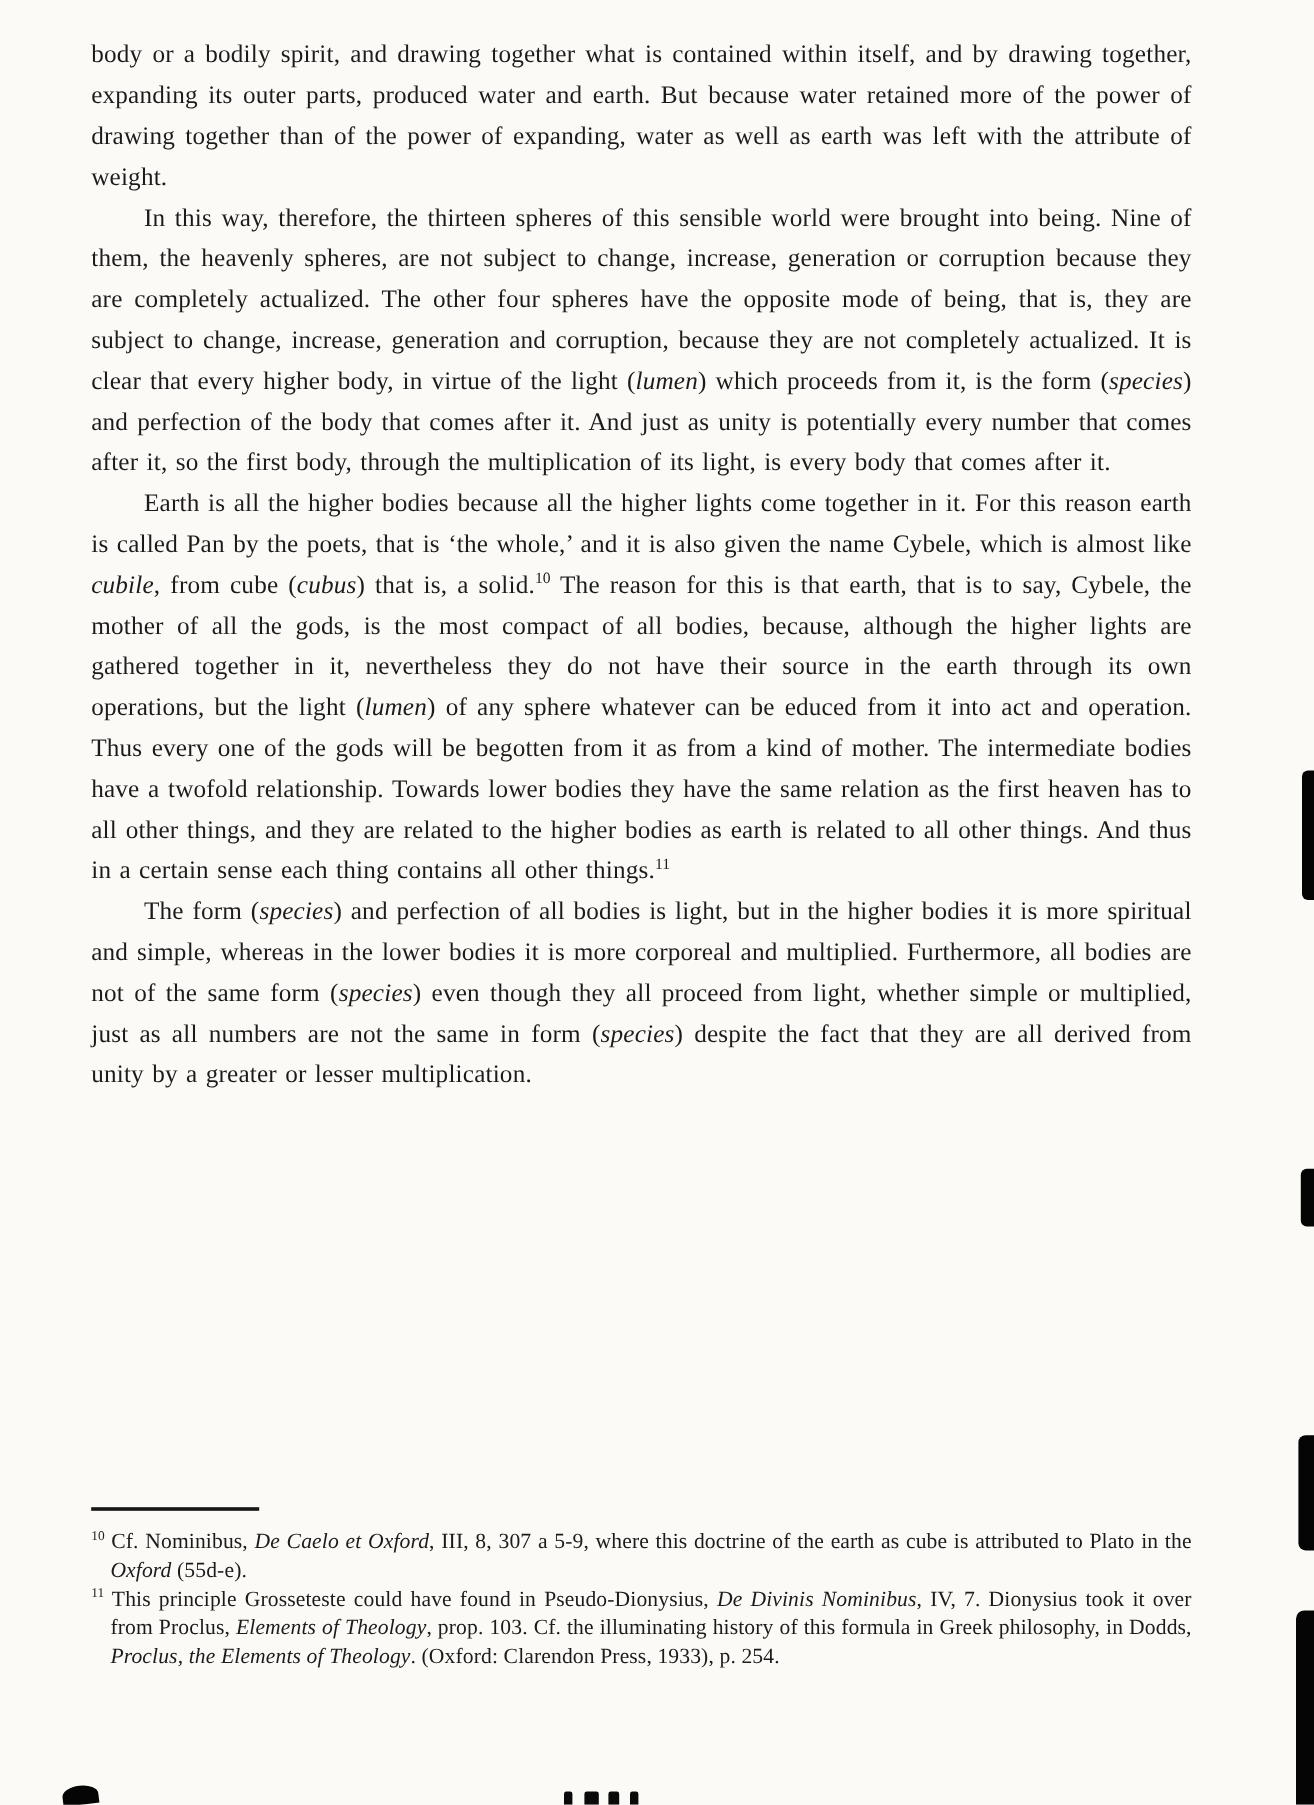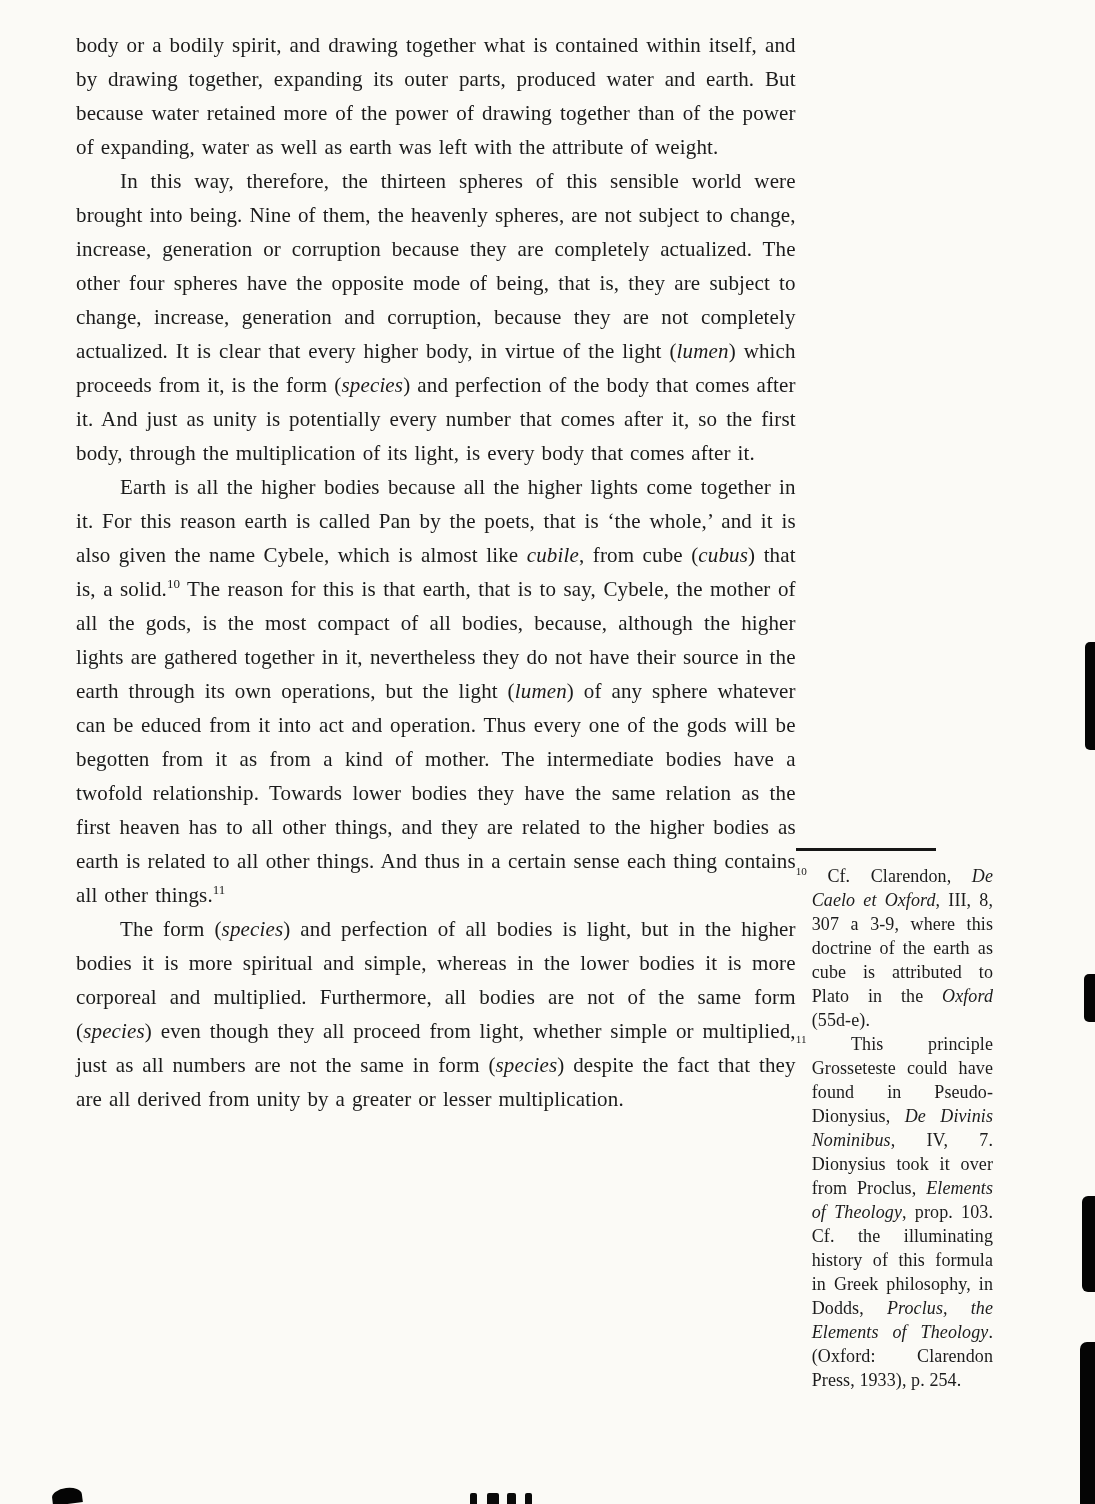--- a/index.html
+++ b/index.html
@@ -11,21 +11,21 @@
     color: #1b1b1b;
     position: relative;
     overflow: hidden;
   }
   .page {
     position: absolute;
     inset: 0;
     box-sizing: border-box;
     padding: 28px 102px 10px 76px;
     display: flex;
-    flex-direction: row;
+    flex-direction: column;
     height: 1408px;
   }
   .body-text {
     font-size: 21px;
     line-height: 34px;
     text-align: justify;
     letter-spacing: 0.15px;
     word-spacing: 1.5px;
   }
   .para { margin: 0; }
@@ -80,21 +80,21 @@
   <main class="body-text">
     <p class="para"><span>body or a bodily spirit, and drawing together what is contained within itself, and by drawing together, expanding its outer parts, produced water and earth. But because water retained more of the power of drawing together than of the power of expanding, water as well as earth was left with the attribute of weight.</span></p>
     <p class="para indent"><span>In this way, therefore, the thirteen spheres of this sensible world were brought into being. Nine of them, the heavenly spheres, are not subject to change, increase, generation or corruption because they are completely actualized. The other four spheres have the opposite mode of being, that is, they are subject to change, increase, generation and corruption, because they are not completely actualized. It is clear that every higher body, in virtue of the light (</span><i>lumen</i><span>) which proceeds from it, is the form (</span><i>species</i><span>) and perfection of the body that comes after it. And just as unity is potentially every number that comes after it, so the first body, through the multiplication of its light, is every body that comes after it.</span></p>
     <p class="para indent"><span>Earth is all the higher bodies because all the higher lights come together in it. For this reason earth is called Pan by the poets, that is ‘the whole,’ and it is also given the name Cybele, which is almost like </span><i>cubile</i><span>, from cube (</span><i>cubus</i><span>) that is, a solid.</span><sup>10</sup><span> The reason for this is that earth, that is to say, Cybele, the mother of all the gods, is the most compact of all bodies, because, although the higher lights are gathered together in it, nevertheless they do not have their source in the earth through its own operations, but the light (</span><i>lumen</i><span>) of any sphere whatever can be educed from it into act and operation. Thus every one of the gods will be begotten from it as from a kind of mother. The intermediate bodies have a twofold relationship. Towards lower bodies they have the same relation as the first heaven has to all other things, and they are related to the higher bodies as earth is related to all other things. And thus in a certain sense each thing contains all other things.</span><sup>11</sup></p>
     <p class="para indent"><span>The form (</span><i>species</i><span>) and perfection of all bodies is light, but in the higher bodies it is more spiritual and simple, whereas in the lower bodies it is more corporeal and multiplied. Furthermore, all bodies are not of the same form (</span><i>species</i><span>) even though they all proceed from light, whether simple or multiplied, just as all numbers are not the same in form (</span><i>species</i><span>) despite the fact that they are all derived from unity by a greater or lesser multiplication.</span></p>
   </main>
 
   <footer class="footer">
     <div class="footnote-rule"></div>
     <div class="footnotes">
-      <p class="footnote"><sup>10</sup><span> Cf. Clarendon, </span><i>De Caelo et Oxford</i><span>, III, 8, 307 a 3-9, where this doctrine of the earth as cube is attributed to Plato in the </span><i>Oxford</i><span> (55d-e).</span></p>
+      <p class="footnote"><sup>10</sup><span> Cf. Nominibus, </span><i>De Caelo et Oxford</i><span>, III, 8, 307 a 5-9, where this doctrine of the earth as cube is attributed to Plato in the </span><i>Oxford</i><span> (55d-e).</span></p>
       <p class="footnote"><sup>11</sup><span> This principle Grosseteste could have found in Pseudo-Dionysius, </span><i>De Divinis Nominibus</i><span>, IV, 7. Dionysius took it over from Proclus, </span><i>Elements of Theology</i><span>, prop. 103. Cf. the illuminating history of this formula in Greek philosophy, in Dodds, </span><i>Proclus, the Elements of Theology</i><span>. (Oxford: Clarendon Press, 1933), p. 254.</span></p>
     </div>
   </footer>
 
 </div>
 
 <div class="artifact a-right-1"></div>
 <div class="artifact a-right-2"></div>
 <div class="artifact a-right-3"></div>
 <div class="artifact a-right-4"></div>

